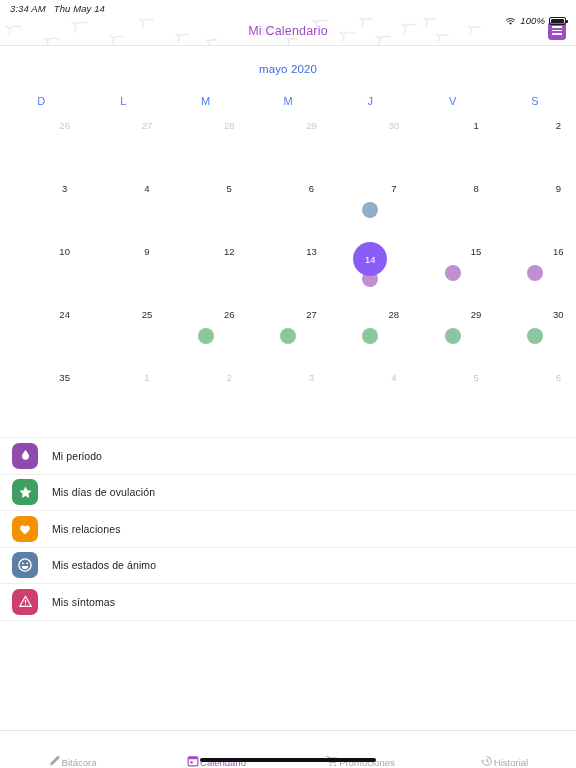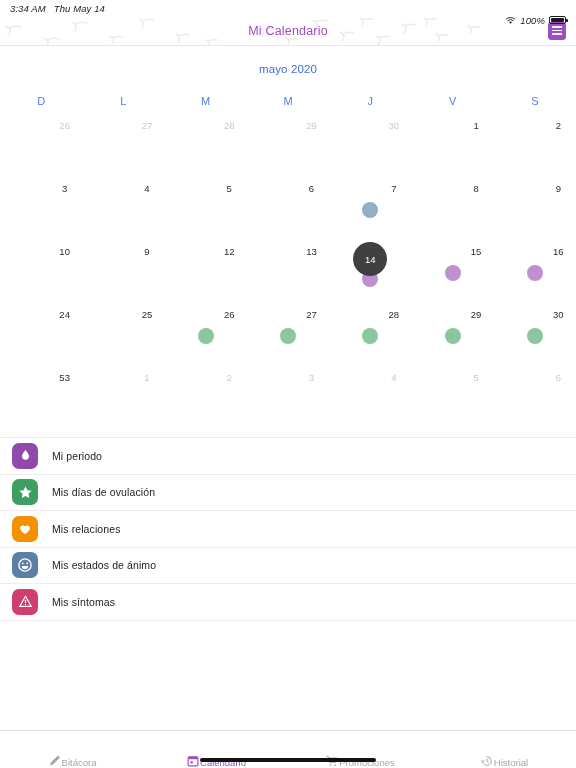--- a/index.html
+++ b/index.html
@@ -20,21 +20,21 @@
   .statusbar {
     position: relative; z-index: 5;
     height: 16px; flex: 0 0 16px;
     display: flex; align-items: center;
     padding: 0 10px;
     font-size: 9.5px; color: #1a1a1a;
     letter-spacing: .1px;
     font-style: italic;
   }
   .sb-left { display: flex; align-items: center; gap: 8px; }
-  .sb-right { margin-left: auto; display: flex; gap: 4px; margin-top: 24px; }
+  .sb-right { margin-left: auto; display: flex; align-items: center; gap: 4px; margin-top: 24px; }
   .wifi-ico { display: inline-block; width: 11px; height: 9px; position: relative; top: 1px; }
   .batt {
     display: inline-block; width: 17px; height: 8px;
     border: 1px solid #1a1a1a; border-radius: 2px;
     position: relative; top: 1px;
   }
   .batt::before {
     content: ""; position: absolute; left: 1px; top: 1px; bottom: 1px; right: 1px;
     background: #1a1a1a; border-radius: 1px;
   }
@@ -283,21 +283,21 @@
             <div class="daynum">9</div>
           </div>
           <div class="daycell">
             <div class="daynum">12</div>
           </div>
           <div class="daycell">
             <div class="daynum">13</div>
           </div>
           <div class="daycell">
             <div class="under-dot" style="background: rgb(191, 143, 208);"></div>
-            <div class="today-circle" style="background: #404040;">
+            <div class="today-circle" style="background: #8b5cf6;">
               <span class="tnum">14</span>
             </div>
           </div>
           <div class="daycell">
             <div class="daynum">15</div>
             <div class="dot sympt" style="background: rgb(191, 143, 208);"></div>
           </div>
           <div class="daycell">
             <div class="daynum">16</div>
             <div class="dot sympt" style="background: rgb(191, 143, 208);"></div>
@@ -326,21 +326,21 @@
             <div class="daynum">29</div>
             <div class="dot ovul" style="background: rgb(140, 198, 159);"></div>
           </div>
           <div class="daycell">
             <div class="daynum">30</div>
             <div class="dot ovul" style="background: rgb(140, 198, 159);"></div>
           </div>
         </div>
         <div class="weekrow">
           <div class="daycell">
-            <div class="daynum">53</div>
+            <div class="daynum">35</div>
           </div>
           <div class="daycell">
             <div class="daynum muted">1</div>
           </div>
           <div class="daycell">
             <div class="daynum muted">2</div>
           </div>
           <div class="daycell">
             <div class="daynum muted">3</div>
           </div>

